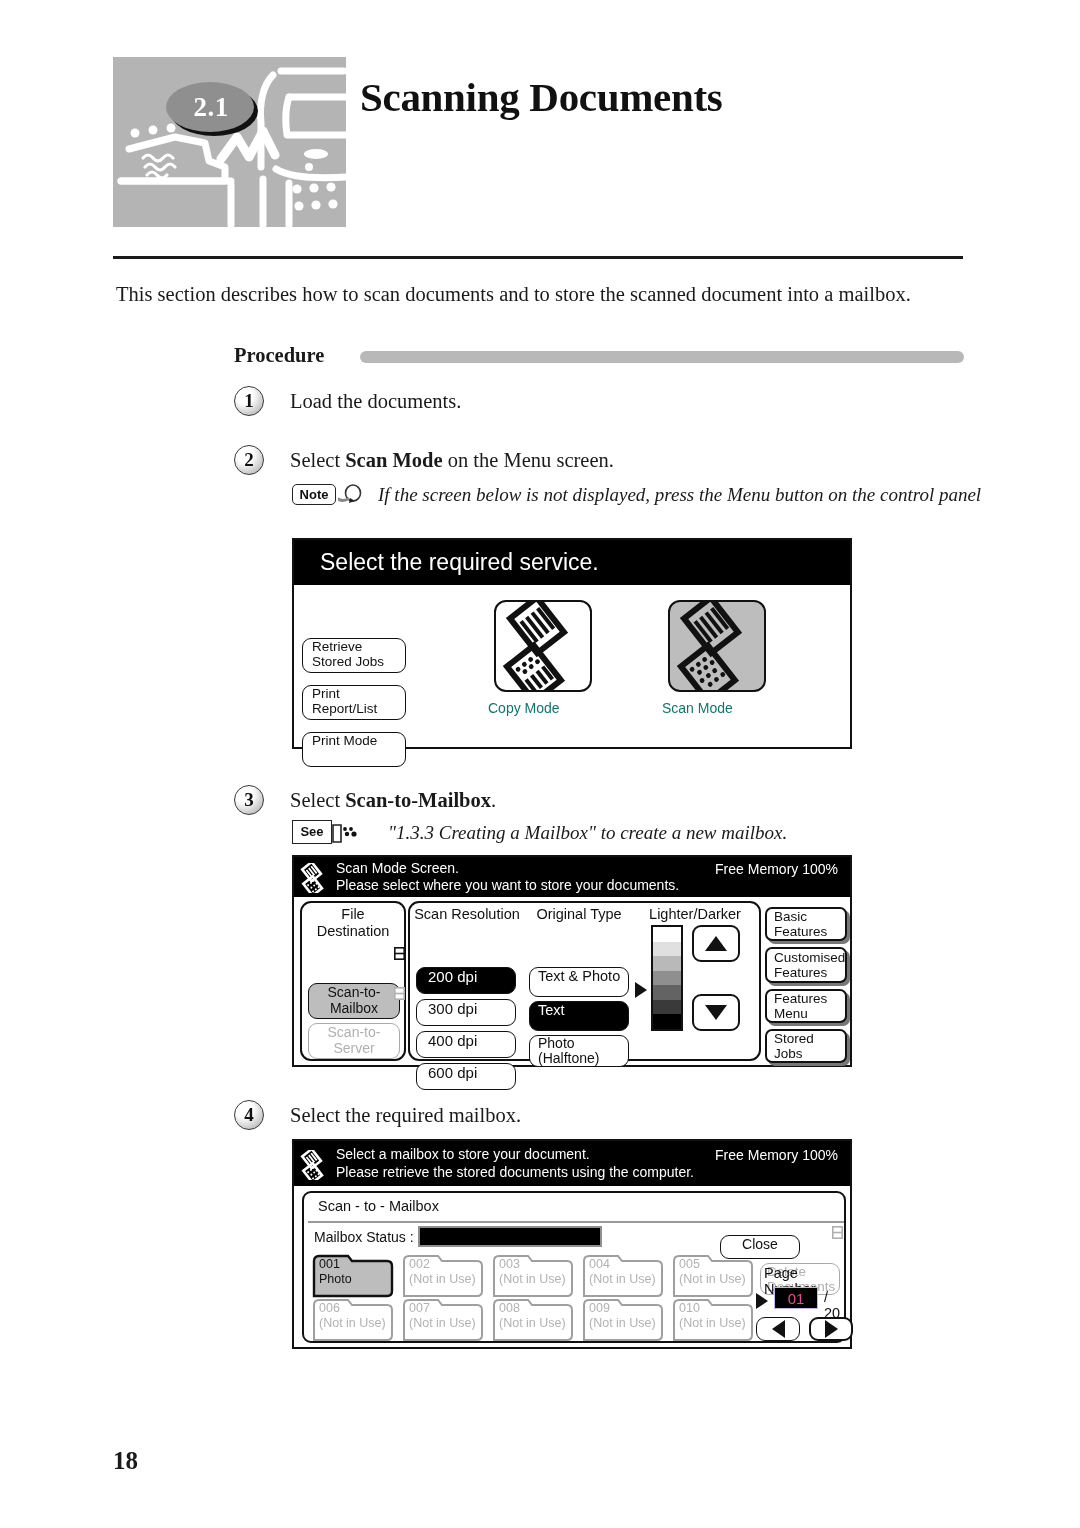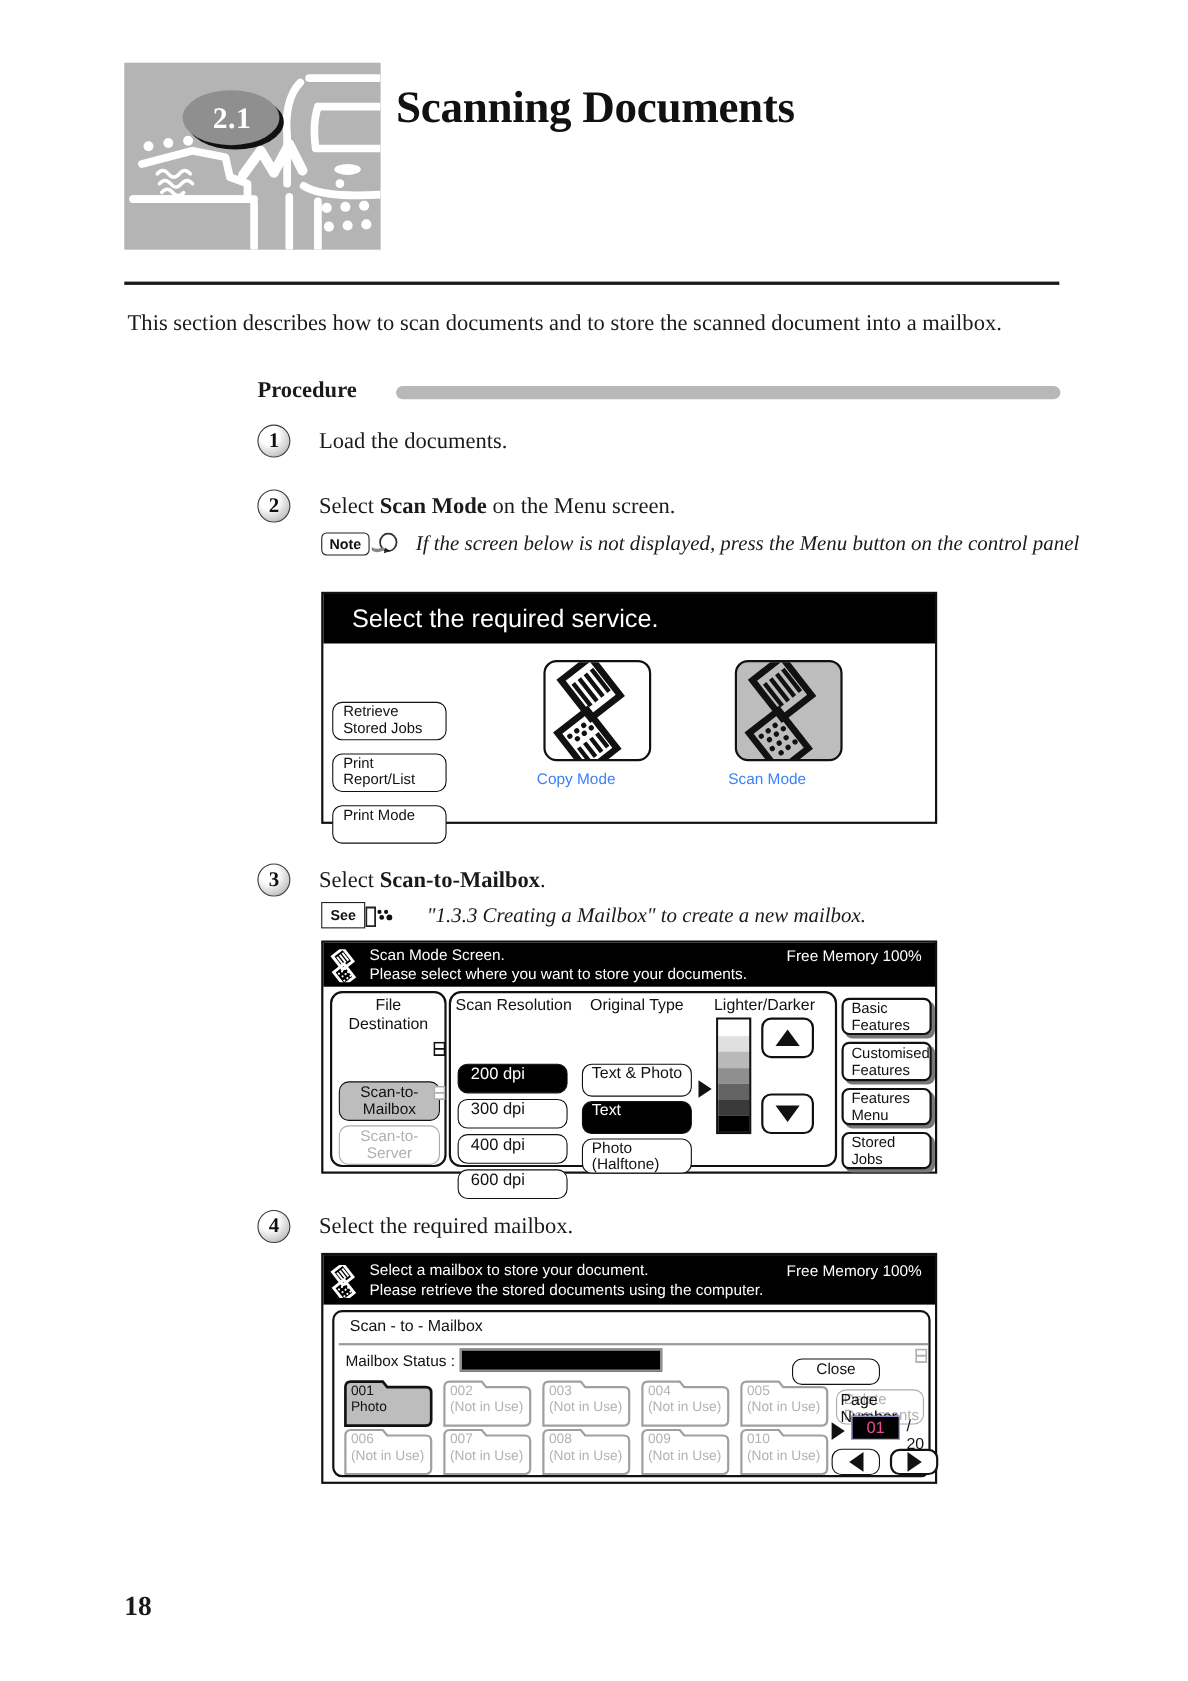--- a/index.html
+++ b/index.html
@@ -233,21 +233,21 @@
     border: 2.2px solid #111;
     border-radius: 12px;
     box-sizing: border-box;
     background: #fff;
   }
   .mode-tile.gray { background: #bdbdbd; }
   .mode-label {
     position: absolute;
     font-size: 14px;
     font-family: "Liberation Sans", sans-serif;
-    color: #3b82f6;
+    color: #0f766e;
   }
 
   
   #screen-scanmode { left: 292px; top: 855px; width: 560px; height: 212px; }
   #screen-scanmode .lcd-titlebar { height: 40px; }
   .tb-icon {
     position: absolute;
     left: 5px; top: 6px;
     width: 30px; height: 30px;
   }

